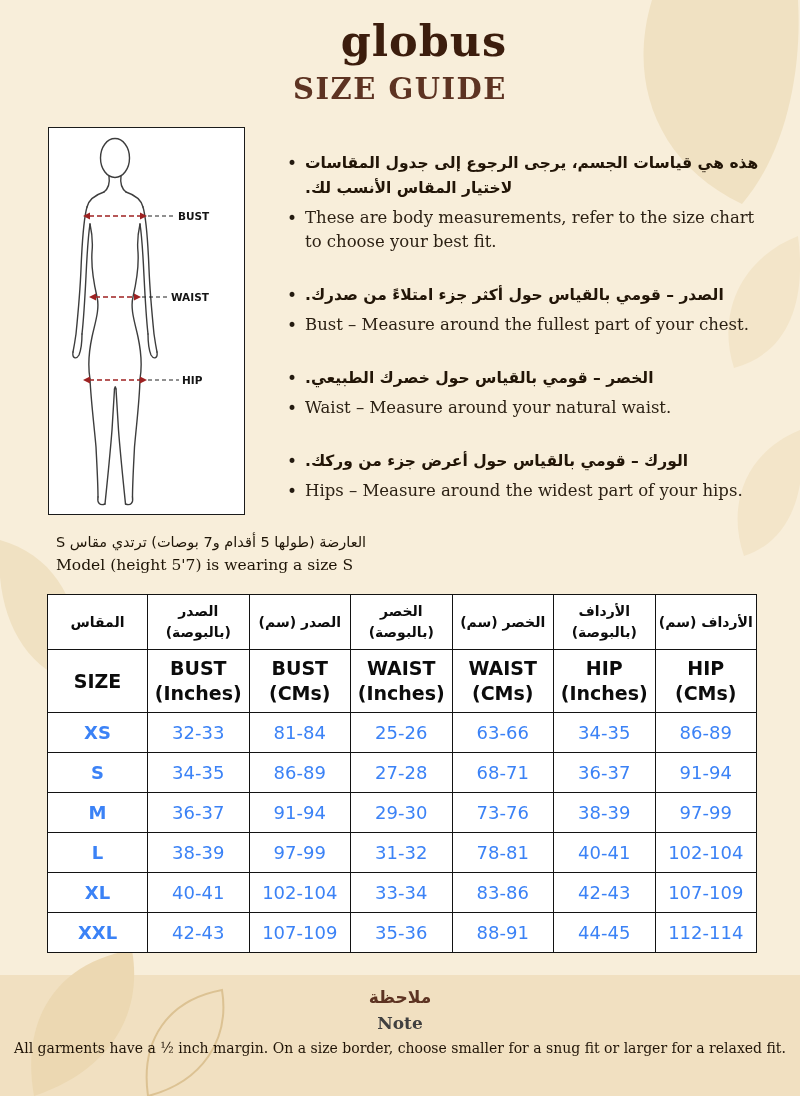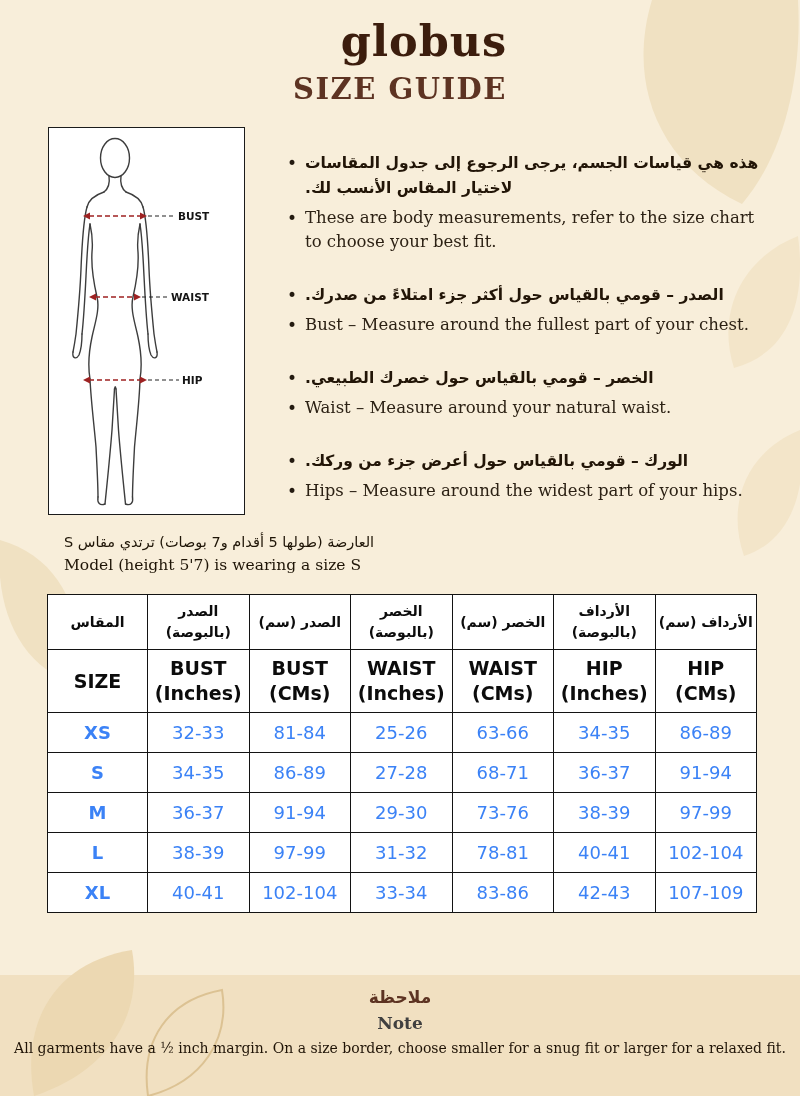--- a/index.html
+++ b/index.html
@@ -31,21 +31,21 @@
   .b-row { display:flex; align-items:flex-start; margin-bottom:5px; }
   .dot { width:18px; flex:0 0 18px; font-size:17px; line-height:24px; color:#241a10;
          font-family:"DejaVu Sans", sans-serif; }
   .ar-text {
     direction:rtl; text-align:left; flex:1;
     font-family:"DejaVu Sans", sans-serif;
     font-size:15.5px; line-height:25px; font-weight:bold; color:#221507;
   }
   .en-text { flex:1; font-size:16.5px; line-height:24px; color:#2c2114; }
 
-  .model-note { position:absolute; left:64px; top:531px; width:520px; }
+  .model-note { position:absolute; left:56px; top:531px; width:520px; }
   .model-ar {
     direction:rtl; text-align:left;
     font-family:"DejaVu Sans", sans-serif;
     font-size:14.5px; line-height:23px; color:#1e1406;
   }
   .model-en { font-size:15.5px; line-height:23px; color:#1e1406; }
 
   table.size-table {
     position:absolute; left:47px; top:594px; width:710px;
     border-collapse:collapse; background:#ffffff; table-layout:fixed;
@@ -299,20 +299,29 @@
     </tr>
     <tr>
       <td class="size-col">XL</td>
       <td>40-41</td>
       <td>102-104</td>
       <td>33-34</td>
       <td>83-86</td>
       <td>42-43</td>
       <td>107-109</td>
     </tr>
+    <tr>
+      <td class="size-col">XXL</td>
+      <td>42-43</td>
+      <td>107-109</td>
+      <td>35-36</td>
+      <td>88-91</td>
+      <td>44-45</td>
+      <td>112-114</td>
+    </tr>
   </tbody>
     </table>
 
   <div class="note">
     <div class="note-title-ar" dir="rtl">ملاحظة</div>
     <div class="note-title-en">Note</div>
     <div class="note-en">All garments have a ½ inch margin. On a size border, choose smaller for a snug fit or larger for a relaxed fit.</div>
   </div>
 
 </div>

